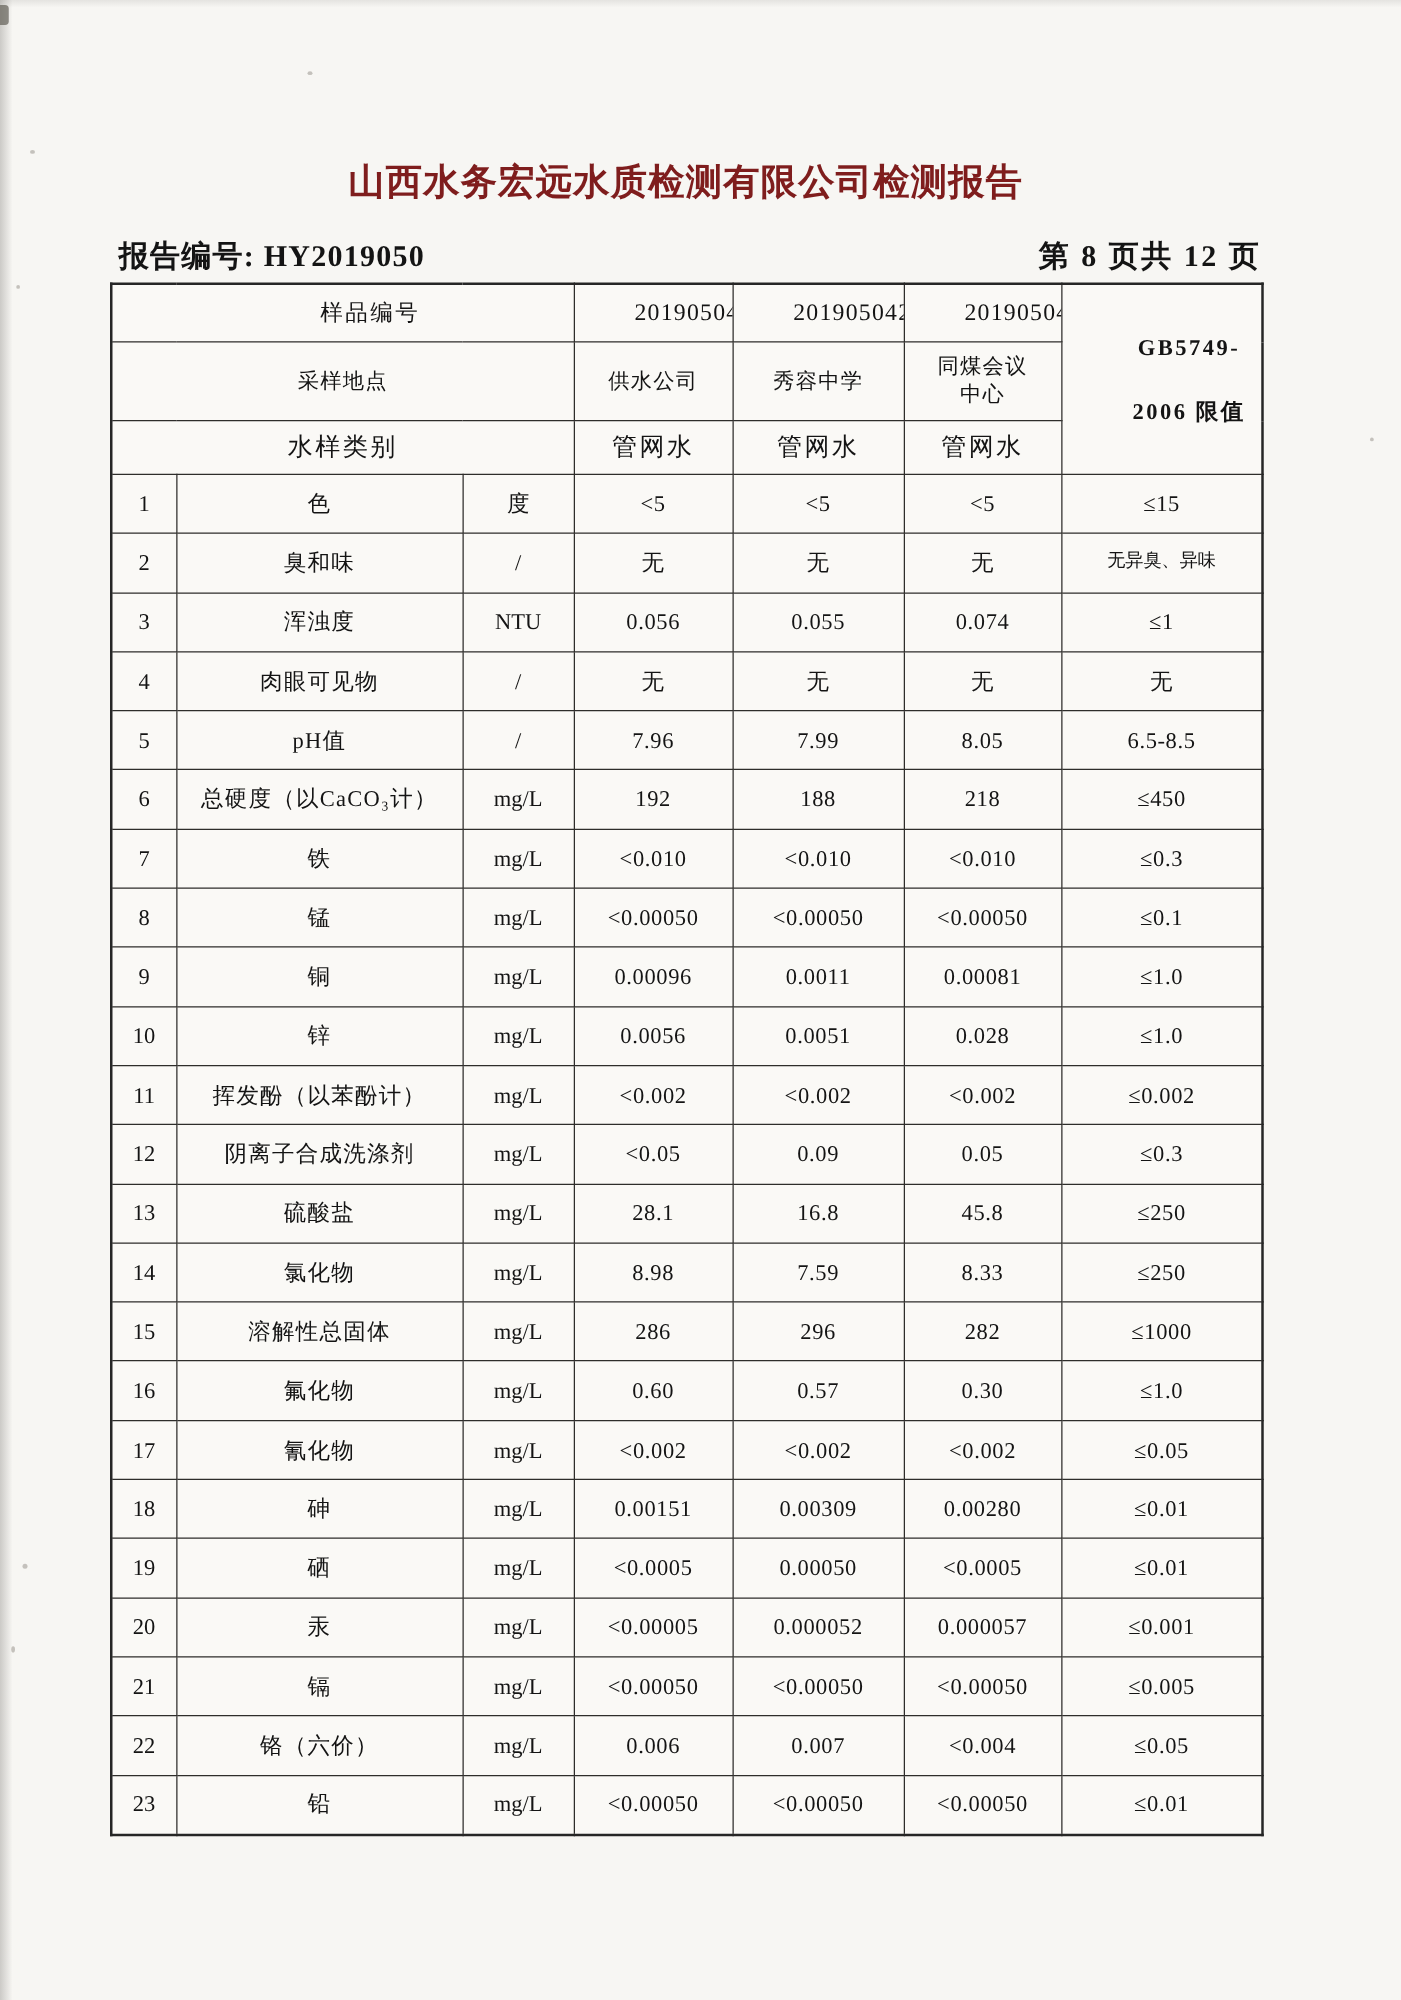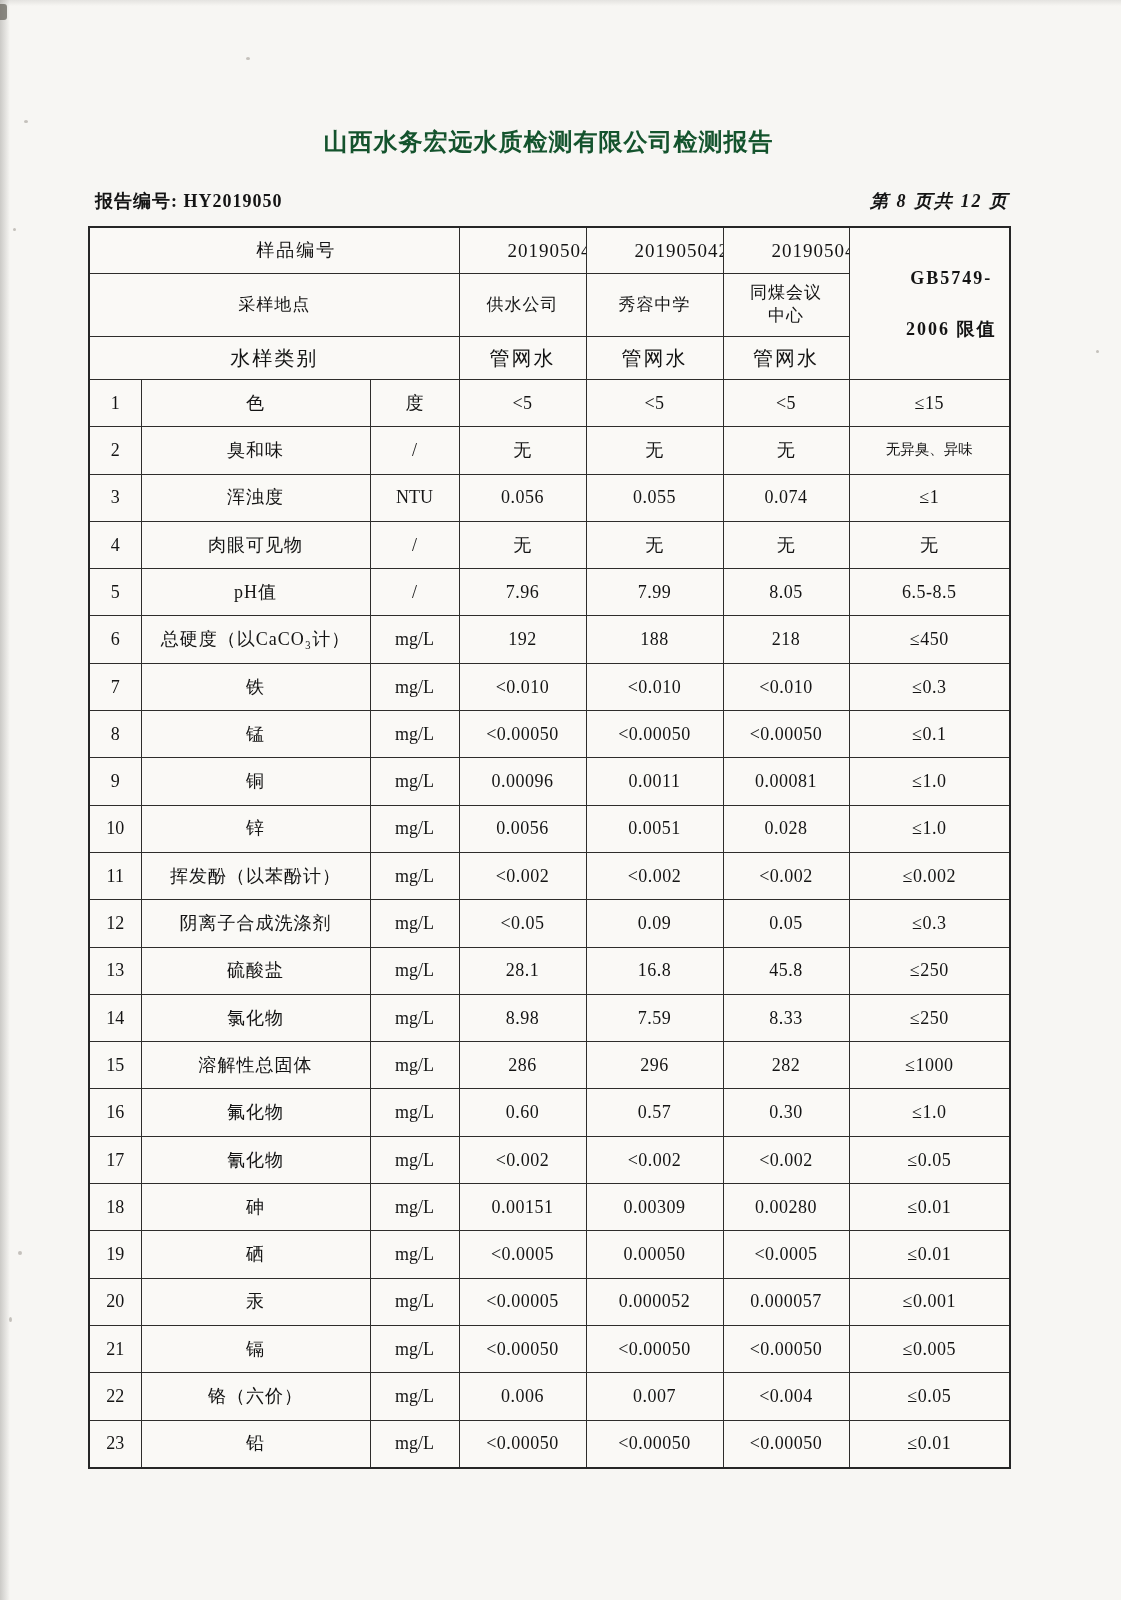--- a/index.html
+++ b/index.html
@@ -36,30 +36,30 @@
   .s4 { left: 545px; top: 434px;  width: 5px; height: 2px; }
   .s5 { left: 18px;  top: 1251px; width: 4px; height: 4px; }
   .s6 { left: 9px;   top: 1317px; width: 3px; height: 5px; }
   .s7 { left: 798px; top: 1024px; width: 3px; height: 3px; }
   .s8 { left: 1096px;top: 350px;  width: 3px; height: 3px; }
 
   .title {
     position: absolute; top: 126px; left: 88px; width: 921px;
     text-align: center;
     font-family: "Liberation Sans", "DejaVu Sans", sans-serif;
-    font-size: 24px; font-weight: 700; letter-spacing: 1px;
-    color: #14532d;
+    font-size: 29px; font-weight: 700; letter-spacing: 1px;
+    color: #7f1d1d;
   }
   .meta {
     position: absolute; top: 189px; left: 88px; width: 921px;
     display: flex; justify-content: space-between; align-items: baseline;
-    font-size: 18px; font-weight: 700;
+    font-size: 24px; font-weight: 700;
   }
   .meta .left { padding-left: 7px; letter-spacing: 1px; }
-  .meta .right { letter-spacing: 2px; font-style: italic; }
+  .meta .right { letter-spacing: 2px; }
 
   table.results {
     position: absolute; top: 226px; left: 88px;
     width: 921px; table-layout: fixed; border-collapse: collapse;
     border: 2.5px solid #262626;
     background: #faf9f6;
   }
   table.results td {
     border: 1.6px solid #2e2d2b;
     text-align: center; vertical-align: middle;

